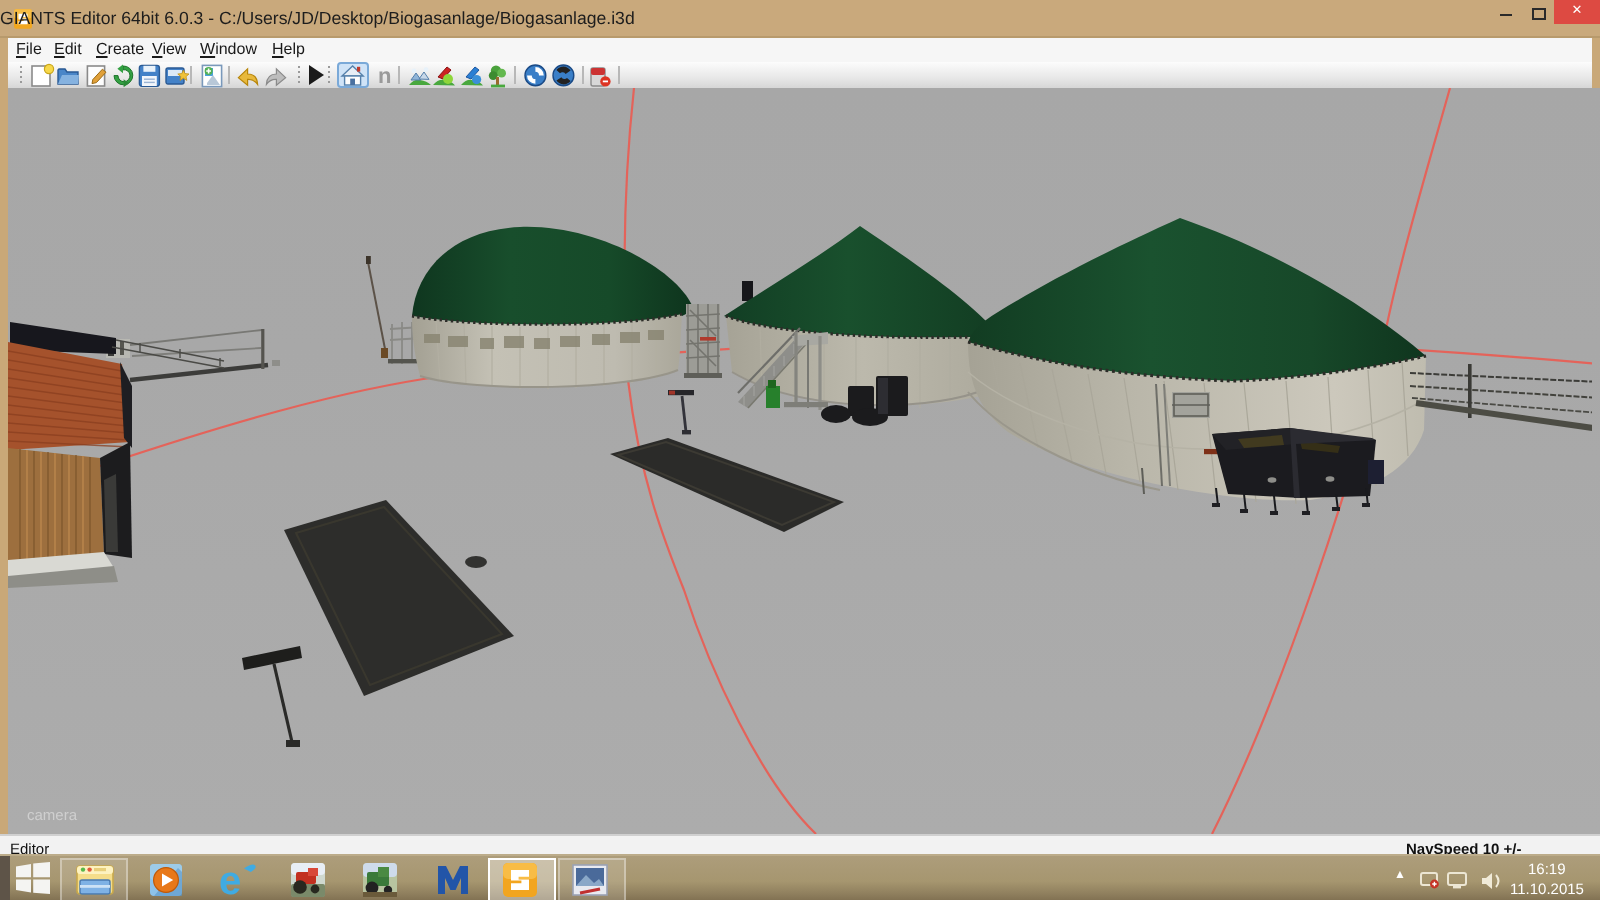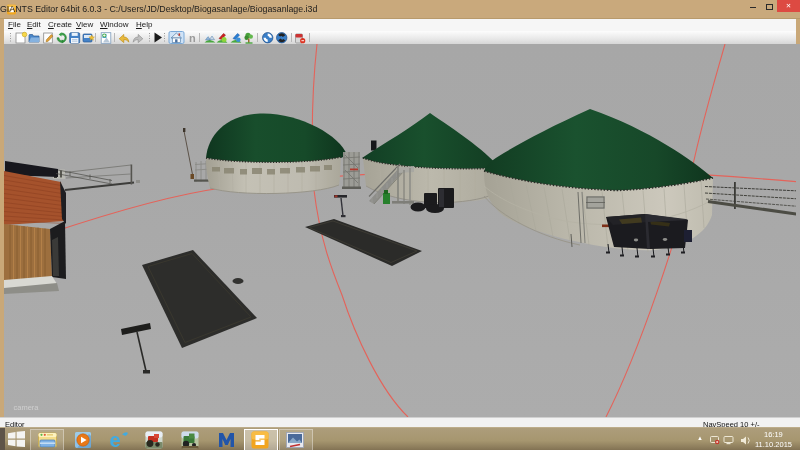--- a/index.html
+++ b/index.html
@@ -21,21 +21,21 @@
   #toolbar{left:4px;top:31px;width:792px;height:13px;
            background:linear-gradient(#fcfcfc,#e8e8e8 60%,#d6d6d6);border-bottom:1px solid #bcbcbc;}
   
   #viewport{left:4px;top:44px;width:800px;height:373px;
             background:linear-gradient(#a7a7a7 0%,#a8a8a8 35%,#aaaaaa 65%,#acacac 100%);}
   #camlabel{left:9.5px;top:359px;font-size:7.5px;color:#cfcfcf;}
   
   #statusbar{left:0;top:417px;width:800px;height:10px;background:#f2f2f2;border-top:1px solid #d0d0d0;
              font-size:7.5px;color:#111;}
   #ready{left:5px;top:2px;}
-  #navspeed{left:703px;top:2px;}
+  #navspeed{left:703px;top:2px;font-weight:bold;}
   
   #taskbar{left:0;top:427px;width:800px;height:23px;
            background:linear-gradient(#ad9d7b 0%,#a6966f 55%,#91815f 80%,#7e6e50 100%);
            border-top:1px solid #bcac8a;}
   .tbtn{position:absolute;top:1px;height:21px;width:32px;
         border:1px solid rgba(255,255,255,0.35);background:rgba(255,255,255,0.13);}
   .tray{position:absolute;color:#fff;font-size:7px;}
 </style>
 </head>
 <body>

